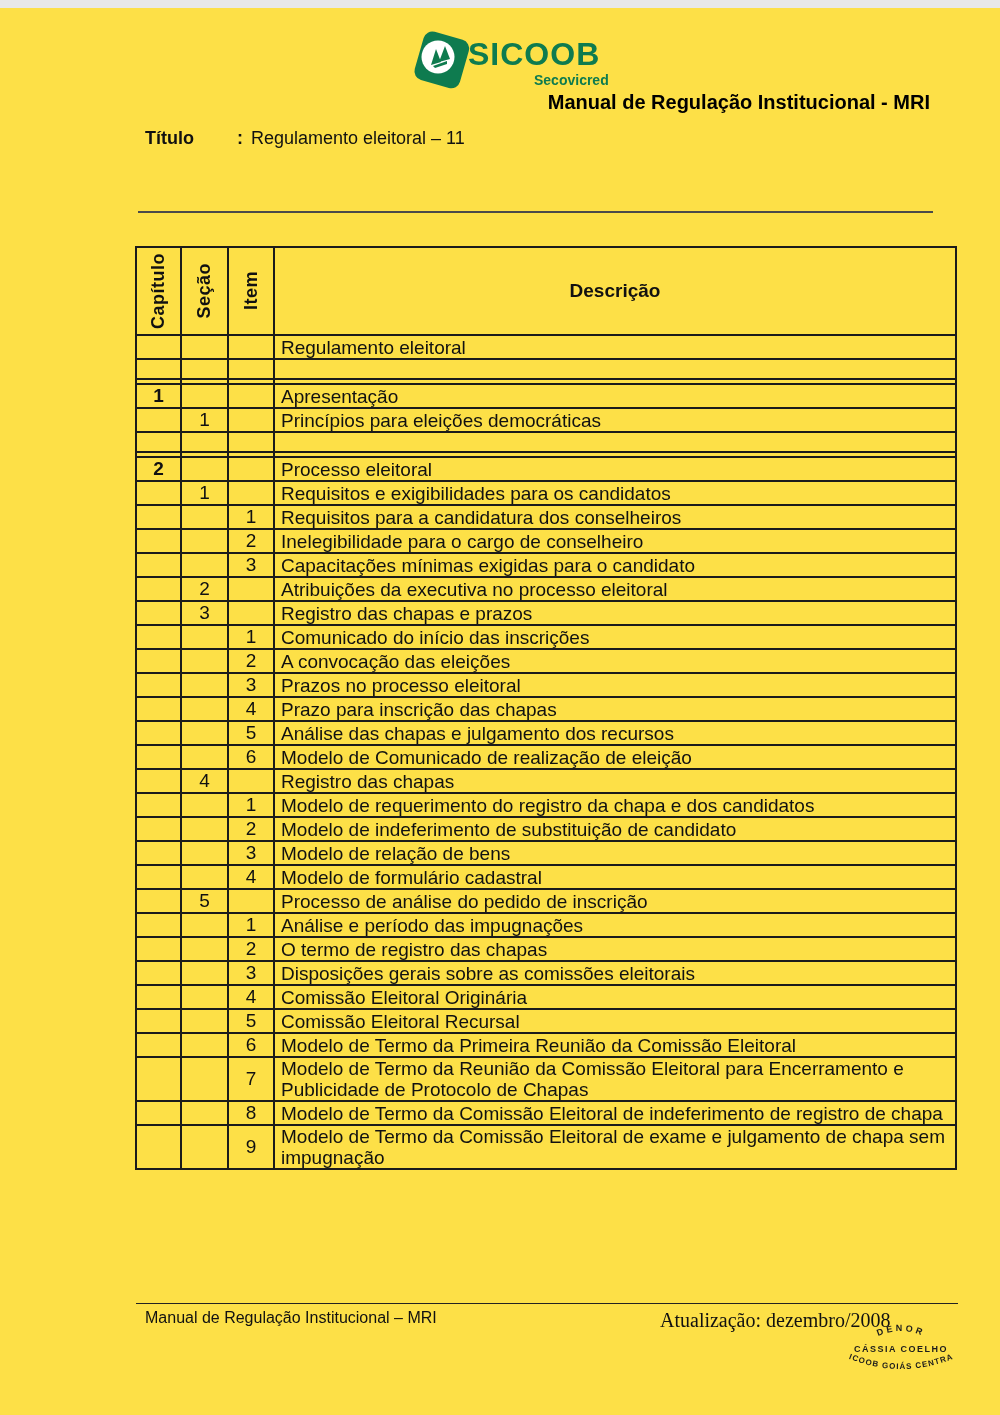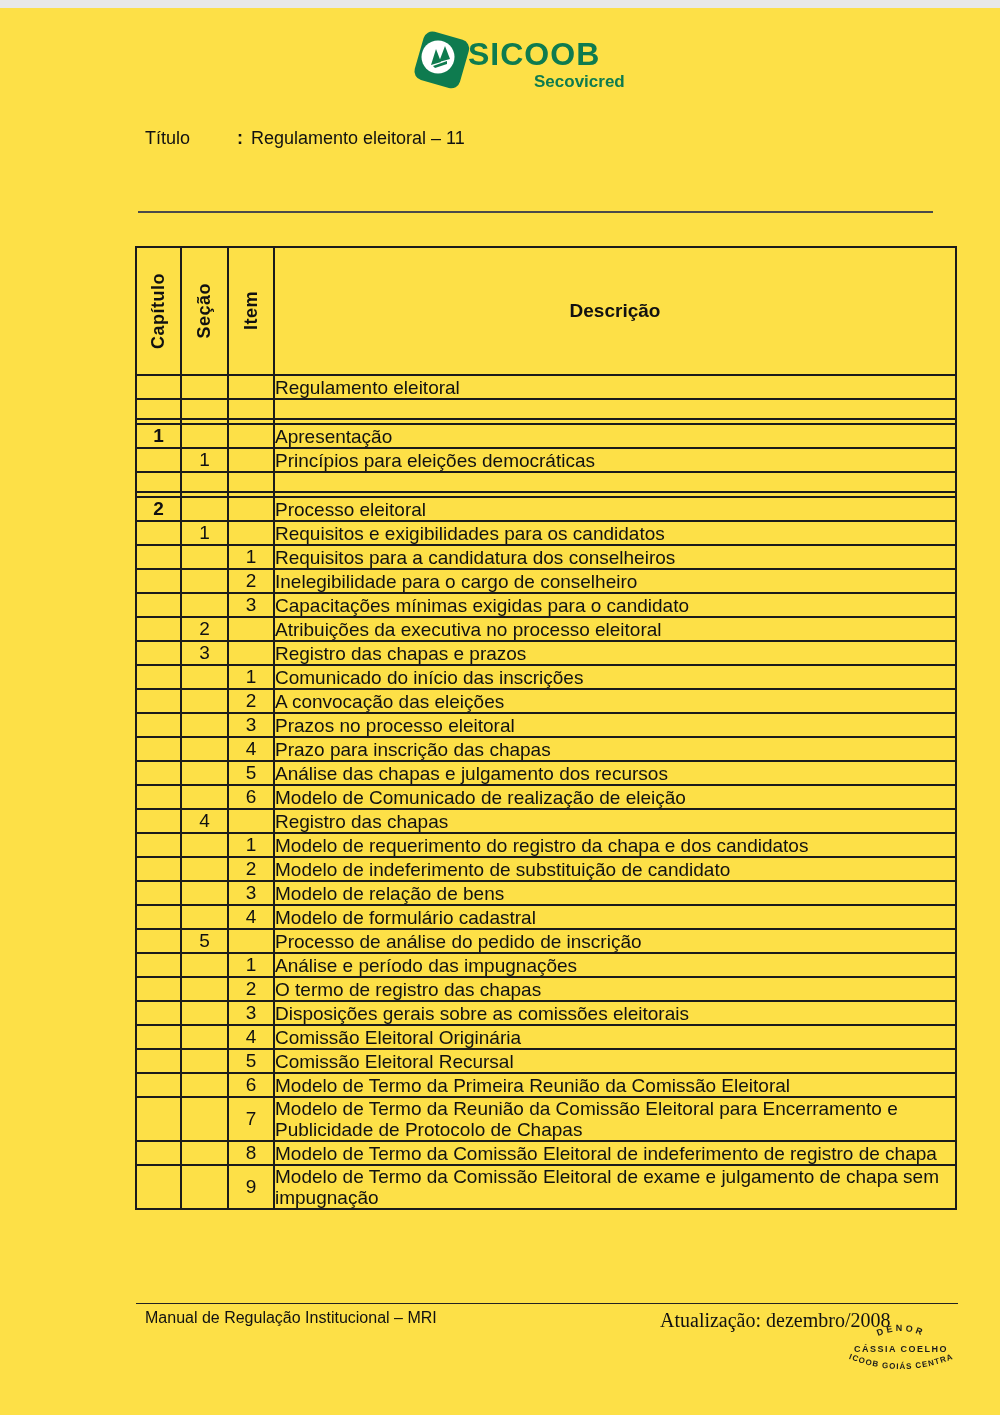--- a/index.html
+++ b/index.html
@@ -10,60 +10,60 @@
   }
 
   
   .logo-mark { position:absolute; left:409px; top:21px; }
   .logo-word {
     position:absolute; left:468px; top:28px;
     font-size:32px; font-weight:bold; letter-spacing:1px; color:#0e7b4f;
   }
   .logo-sub {
     position:absolute; left:534px; top:64px;
-    font-size:17px; font-weight:bold; color:#0e7b4f;
+    font-size:14px; font-weight:bold; color:#0e7b4f;
   }
   .manual-title {
     position:absolute; right:70px; top:83px;
     font-size:20px; font-weight:bold; color:#000;
   }
 
   
   .title-block { position:absolute; left:145px; top:118px; font-size:18px; }
   .tb-row { height:25px; line-height:25px; white-space:nowrap; }
-  .tb-label { display:inline-block; width:92px; font-weight:normal; }
+  .tb-label { display:inline-block; width:92px; font-weight:bold; }
   .tb-sep { display:inline-block; width:14px; font-weight:bold; }
   .tb-value { }
 
   .title-sep {
     position:absolute; left:138px; top:203px; width:795px;
     border-top:2px solid #4a4a4a;
   }
 
   
   table.toc {
     position:absolute; left:135px; top:238px; width:822px;
     border-collapse:collapse; table-layout:fixed;
   }
   table.toc col.c-cap  { width:45px; }
   table.toc col.c-sec  { width:47px; }
   table.toc col.c-item { width:46px; }
   table.toc th, table.toc td {
     border:2px solid #1b1b1b; font-size:19px; color:#111;
     vertical-align:middle; overflow:hidden;
   }
-  table.toc thead th { height:128px; font-weight:bold;text-align:center; }
+  table.toc thead th { height:88px; font-weight:bold;text-align:center; }
   .vert {
     writing-mode:vertical-rl; transform:rotate(180deg);
     margin:0 auto; font-size:18px; font-weight:bold; letter-spacing:.5px;
   }
   th.th-desc { text-align:center; font-size:19px; }
   td.col-cap, td.col-sec, td.col-item { text-align:center; font-weight:normal; }
   td.col-cap { font-weight:bold; }
-  td.col-desc { padding:0 5px 0 0; line-height:21px; }
+  td.col-desc { padding:0 5px 0 6px; line-height:21px; }
   tr.row-normal td { height:24px; }
   tr.row-empty  td { height:20px; }
   tr.row-gap    td { height:5px; padding:0; }
 
   
   .footer-sep {
     position:absolute; left:136px; top:1295px; width:822px;
     border-top:1px solid #222;
   }
   .footer-left {
@@ -86,20 +86,21 @@
         <rect x="9" y="6" width="47" height="50" rx="9" fill="#0e7b4f"></rect>
       </g>
       <circle cx="29" cy="28" r="16.5" fill="#ffffff"></circle>
       <path d="M22 36 L27 20 L32 33 Z" fill="#0e7b4f"></path>
       <path d="M30 33 L36 17 L41 30 Z" fill="#0e7b4f"></path>
       <path d="M24 37 L38 32 L38 35 L26 39 Z" fill="#0e7b4f"></path>
     </svg>
   </div>
   <div class="logo-word">SICOOB</div>
   <div class="logo-sub">Secovicred</div>
+  <div class="manual-title">Manual de Regulação Institucional - MRI</div>
 
   <div class="title-block">
     <div class="tb-row">
       <span class="tb-label">Título</span><span class="tb-sep">:</span><span class="tb-value">Regulamento eleitoral – 11</span>
     </div>
   </div>
   <div class="title-sep"></div>
 
   <table class="toc">
     <colgroup>

